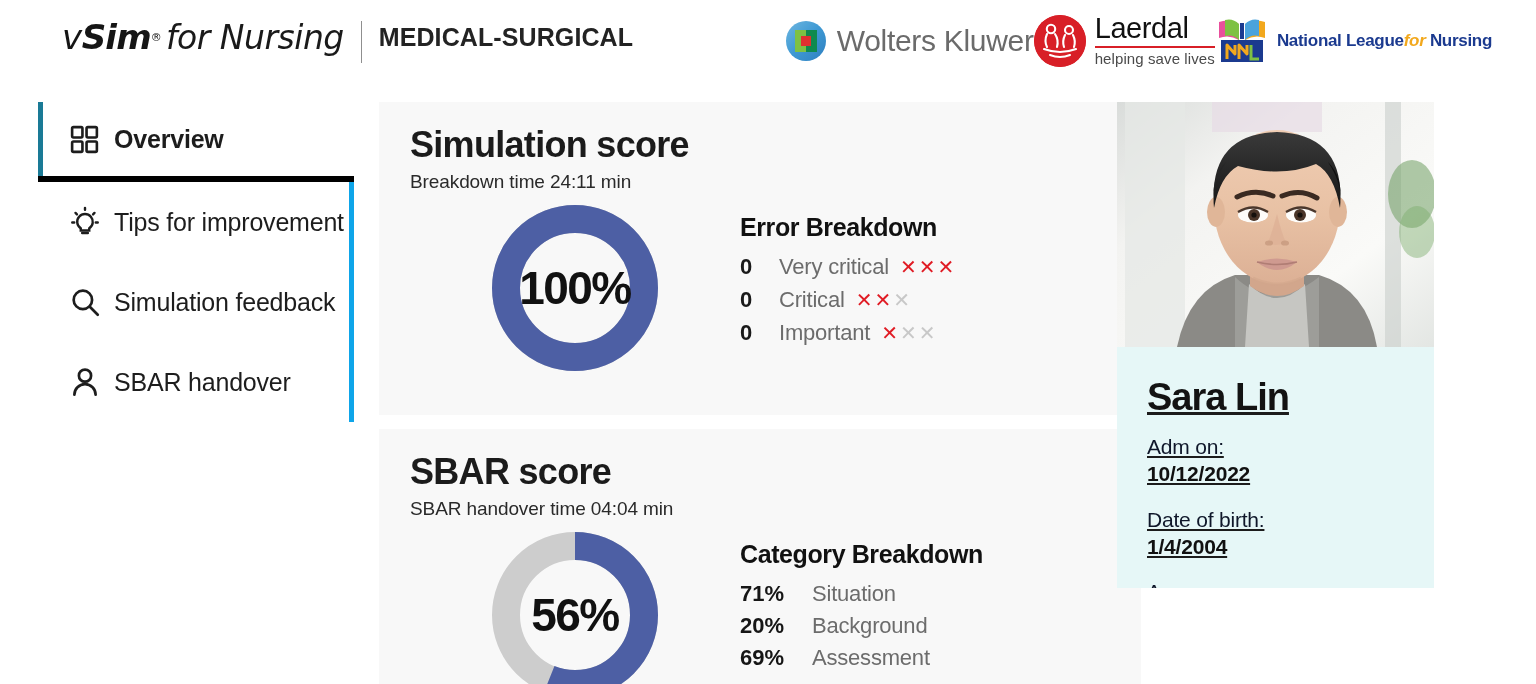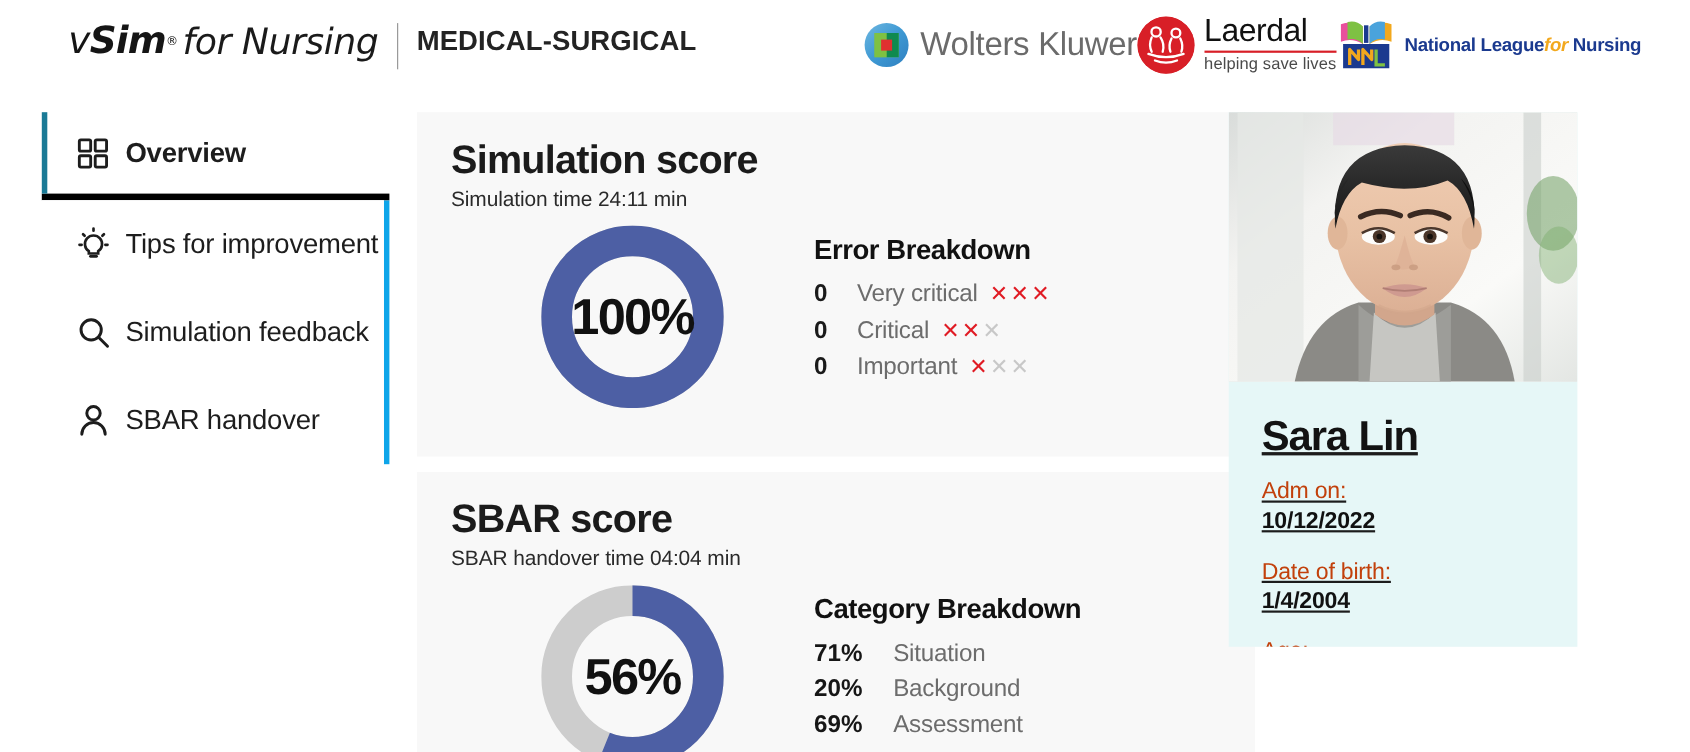--- a/index.html
+++ b/index.html
@@ -205,21 +205,21 @@
     position: relative; width: 317px; height: 245px;
     overflow: hidden;
     background: linear-gradient(100deg,#dfe2e0 0%,#f2f2f0 28%,#fbfbf9 60%,#e7e9e6 100%);
   }
   .patient-name {
     font-size: 38px; font-weight: 700; color: #131313;
     letter-spacing: -1px; padding: 29px 0 0 30px;
   }
   .pfield { padding: 0 0 0 30px; margin-top: 18px; line-height: 1.3; }
   .pfield.first { margin-top: 14px; }
-  .plabel { font-size: 21px; color: #c2410c; letter-spacing: -0.2px; }
+  .plabel { font-size: 21px; color: #0f172a; letter-spacing: -0.2px; }
   .pvalue { font-size: 21px; font-weight: 700; color: #111; letter-spacing: -0.2px; }
 </style>
 </head>
 <body>
 
 <div class="page">
 
   <div class="header">
 
     <div class="logo-block">
@@ -328,21 +328,21 @@
         <span class="nav-label">SBAR handover</span>
       </div>
 
     </div>
   </nav>
 
   <main class="main">
 
     <section class="card sim">
       <h1 class="card-title">Simulation score</h1>
-      <div class="card-sub">Simulation time 24:11 min</div>
+      <div class="card-sub">Breakdown time 24:11 min</div>
 
       <div class="card-body">
 
         <div class="donut-wrap">
           <div class="donut">
             <svg width="166" height="166" viewBox="0 0 166 166" aria-hidden="true">
               <circle cx="83" cy="83" r="69" fill="none" stroke="#cdcdcd" stroke-width="28"></circle>
               <circle id="sim-arc" cx="83" cy="83" r="69" fill="none" stroke="#4d5fa4" stroke-width="28" stroke-dasharray="433.54 433.54" stroke-dashoffset="0"></circle>
             </svg>
             <span class="donut-label">100%</span>

